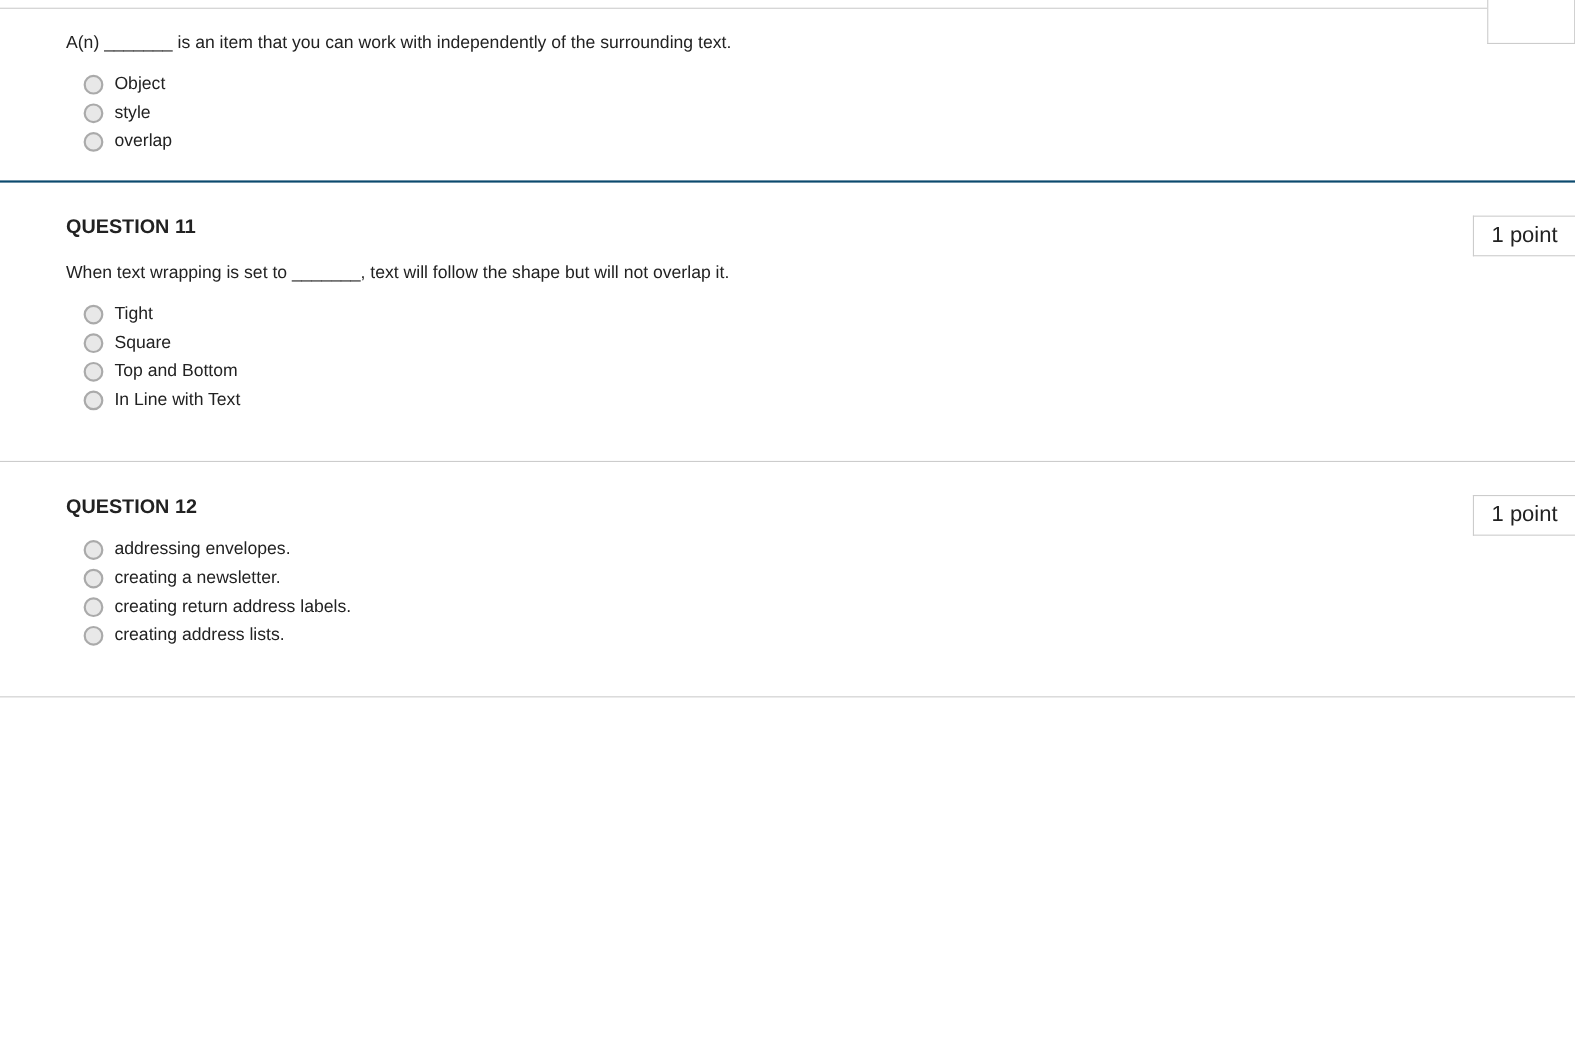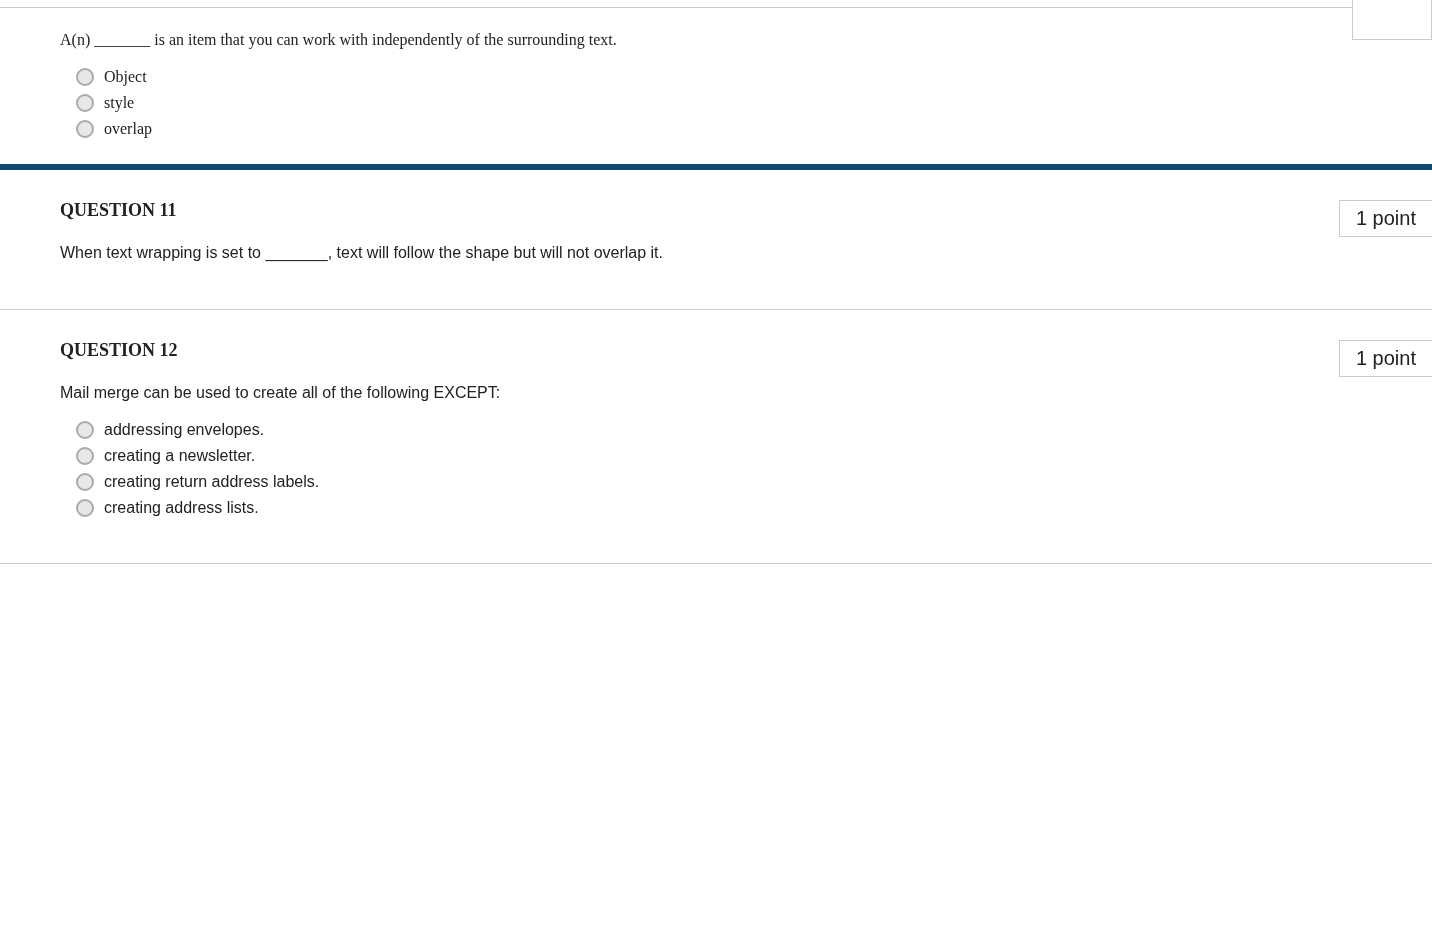--- a/index.html
+++ b/index.html
@@ -45,21 +45,20 @@
       padding: 30px 60px 30px 60px;
       border-bottom: 1px solid #ccc;
       position: relative;
     }
 
     .question-header {
       display: flex;
       justify-content: space-between;
       align-items: flex-start;
       margin-bottom: 20px;
-      font-family: Liberation Serif, serif;
     }
 
     .question-title {
       font-size: 18px;
       font-weight: bold;
     }
 
     .points-badge {
       position: absolute;
       right: 0;
@@ -98,23 +97,22 @@
       border-radius: 50%;
       border: 2px solid #aaa;
       background: #e8e8e8;
       margin-right: 10px;
       flex-shrink: 0;
       display: inline-block;
     }
 
     .intro-block {
       padding: 20px 61px 10px 60px;
-      border-bottom: 6px solid #0c4a6e;
+      border-bottom: 2px solid #0c4a6e;
       position: relative;
-      font-family: Liberation Serif, serif;
     }
 
     .intro-text {
       font-size: 16px;
       line-height: 1.5;
       margin-bottom: 12px;
     }
   </style>
 </head>
 <body>
@@ -142,28 +140,45 @@
       </li>
     </ul>
   </div>
 
   <div class="question-block">
     <div class="question-header">
       <span class="question-title">QUESTION 11</span>
     </div>
     <div class="points-badge">1 point</div>
     <p class="question-text">When text wrapping is set to _______, text will follow the shape but will not overlap it.</p>
+    <ul class="options-list">
+      <li class="option-item">
+        <span class="radio-circle"></span>
+        <span>Tight</span>
+      </li>
+      <li class="option-item">
+        <span class="radio-circle"></span>
+        <span>Square</span>
+      </li>
+      <li class="option-item">
+        <span class="radio-circle"></span>
+        <span>Top and Bottom</span>
+      </li>
+      <li class="option-item">
+        <span class="radio-circle"></span>
+        <span>In Line with Text</span>
+      </li>
+    </ul>
   </div>
 
   <div class="question-block">
     <div class="question-header">
       <span class="question-title">QUESTION 12</span>
     </div>
     <div class="points-badge">1 point</div>
-    <p class="question-text">Mail merge can be used to create all of the following EXCEPT:</p>
     <ul class="options-list">
       <li class="option-item">
         <span class="radio-circle"></span>
         <span>addressing envelopes.</span>
       </li>
       <li class="option-item">
         <span class="radio-circle"></span>
         <span>creating a newsletter.</span>
       </li>
       <li class="option-item">

